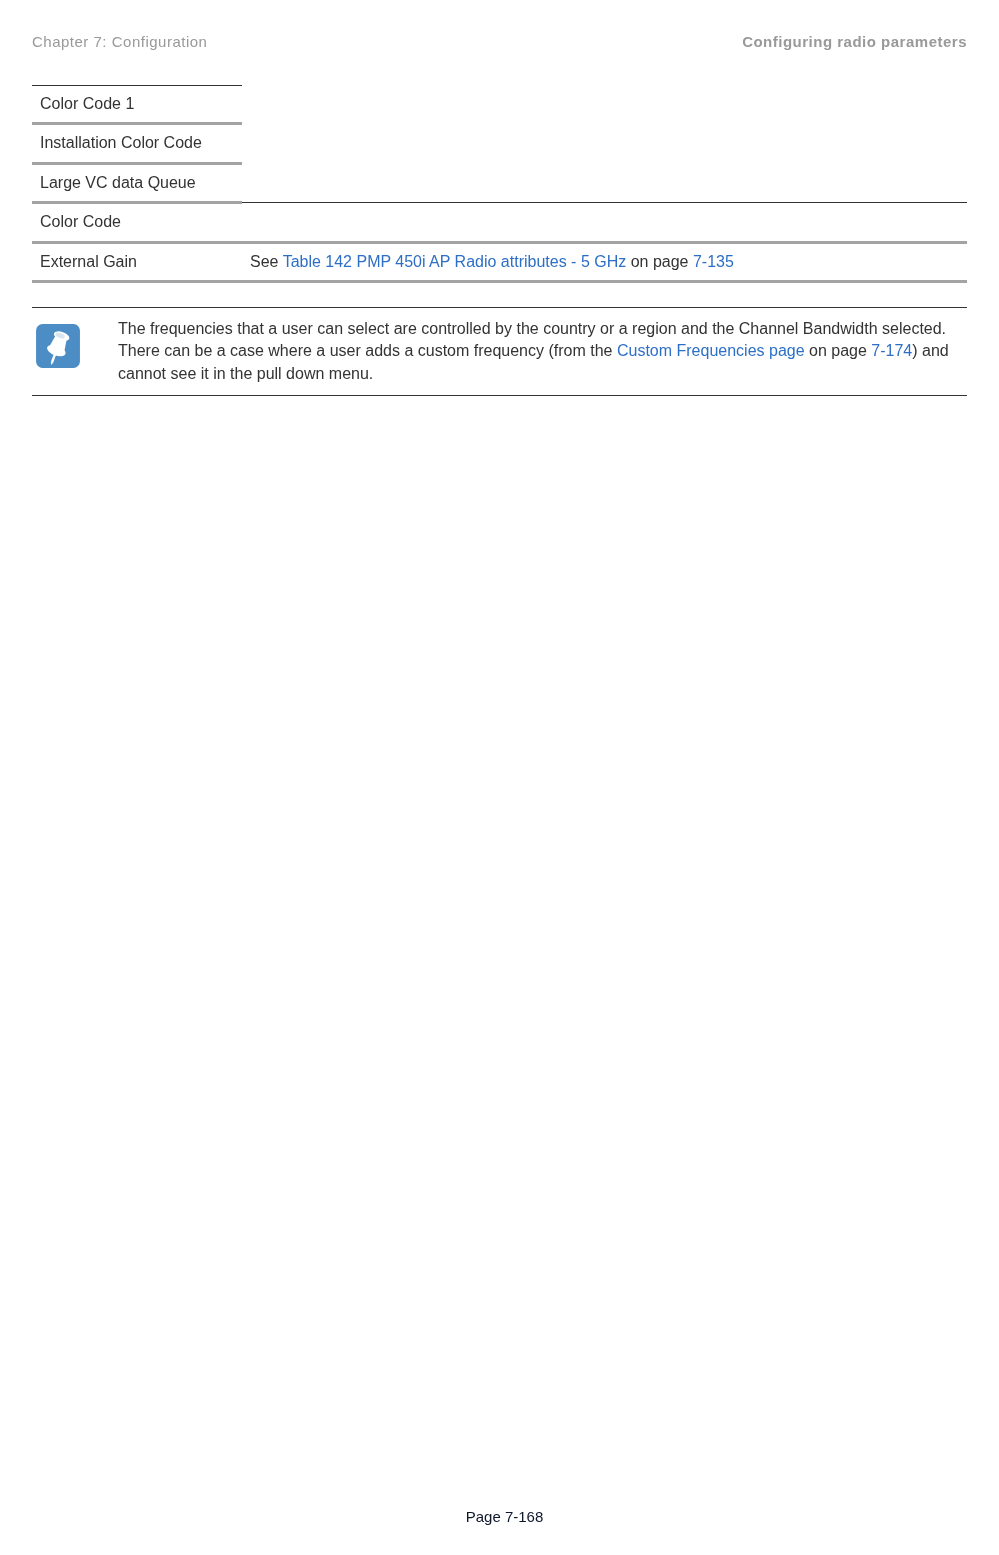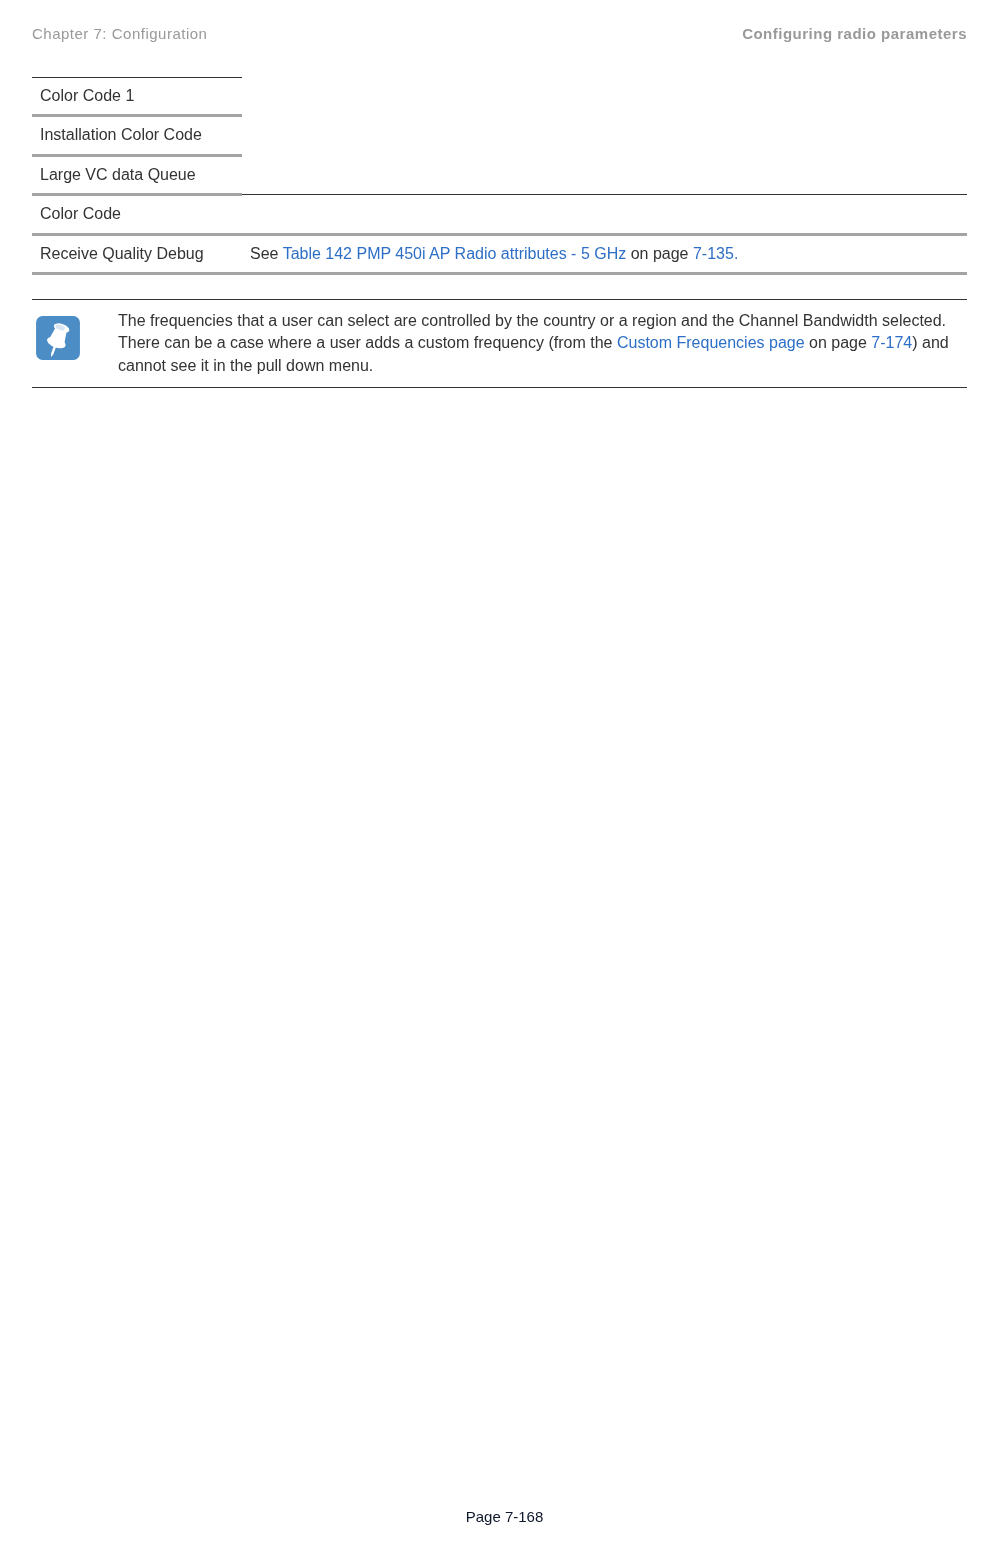--- a/index.html
+++ b/index.html
@@ -19,20 +19,21 @@
       padding: 25px 32px 40px 32px;
     }
     .header {
       display: flex;
       justify-content: space-between;
       align-items: flex-start;
       color: #999;
       font-size: 15px;
       margin-bottom: 35px;
       letter-spacing: 0.5px;
+      margin-top: 8px;
     }
     .header .left {
       font-weight: 400;
     }
     .header .right {
       font-weight: 700;
     }
     .main-table {
       width: 100%;
       border-collapse: collapse;
@@ -116,23 +117,23 @@
     </tr>
     <tr class="partial-row">
       <td class="col-left">Large VC data Queue</td>
       <td class="col-right"></td>
     </tr>
     <tr>
       <td class="col-left">Color Code</td>
       <td class="col-right"></td>
     </tr>
     <tr>
-      <td class="col-left">Receive Quality Debug</td>
+      <td class="col-left">External Gain</td>
       <td class="col-right">
-        <span>See </span><a href="#" class="link">Table 142 PMP 450i AP Radio attributes - 5 GHz </a><span> on page </span><a href="#" class="link">7-135.</a>
+        <span>See </span><a href="#" class="link">Table 142 PMP 450i AP Radio attributes - 5 GHz </a><span> on page </span><a href="#" class="link">7-135</a>
       </td>
     </tr>
   </tbody>
 </table>
 
 <div class="note-box">
   <div class="note-icon-cell">
     <span class="note-icon">
       <svg viewBox="0 0 64 64" xmlns="http://www.w3.org/2000/svg">
         <rect x="5" y="5" width="54" height="54" rx="8" ry="8" fill="#4b8dc4"></rect>

